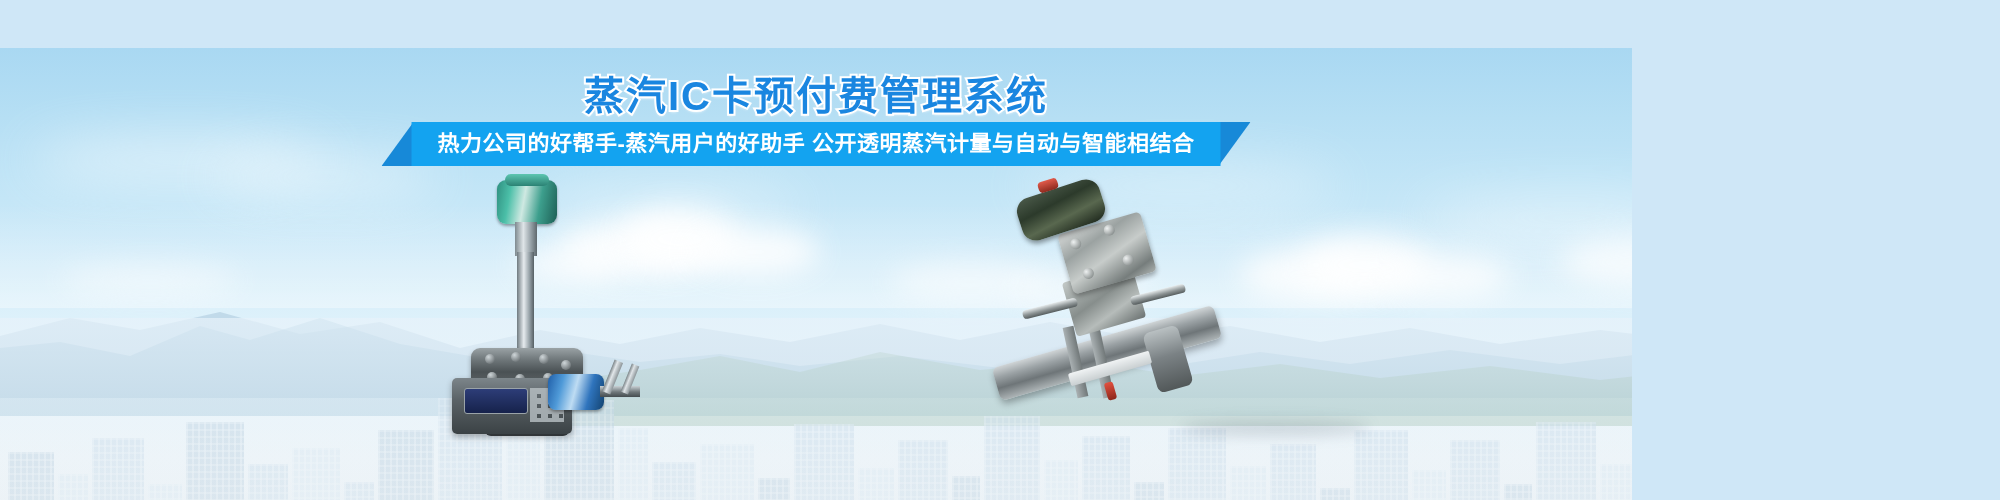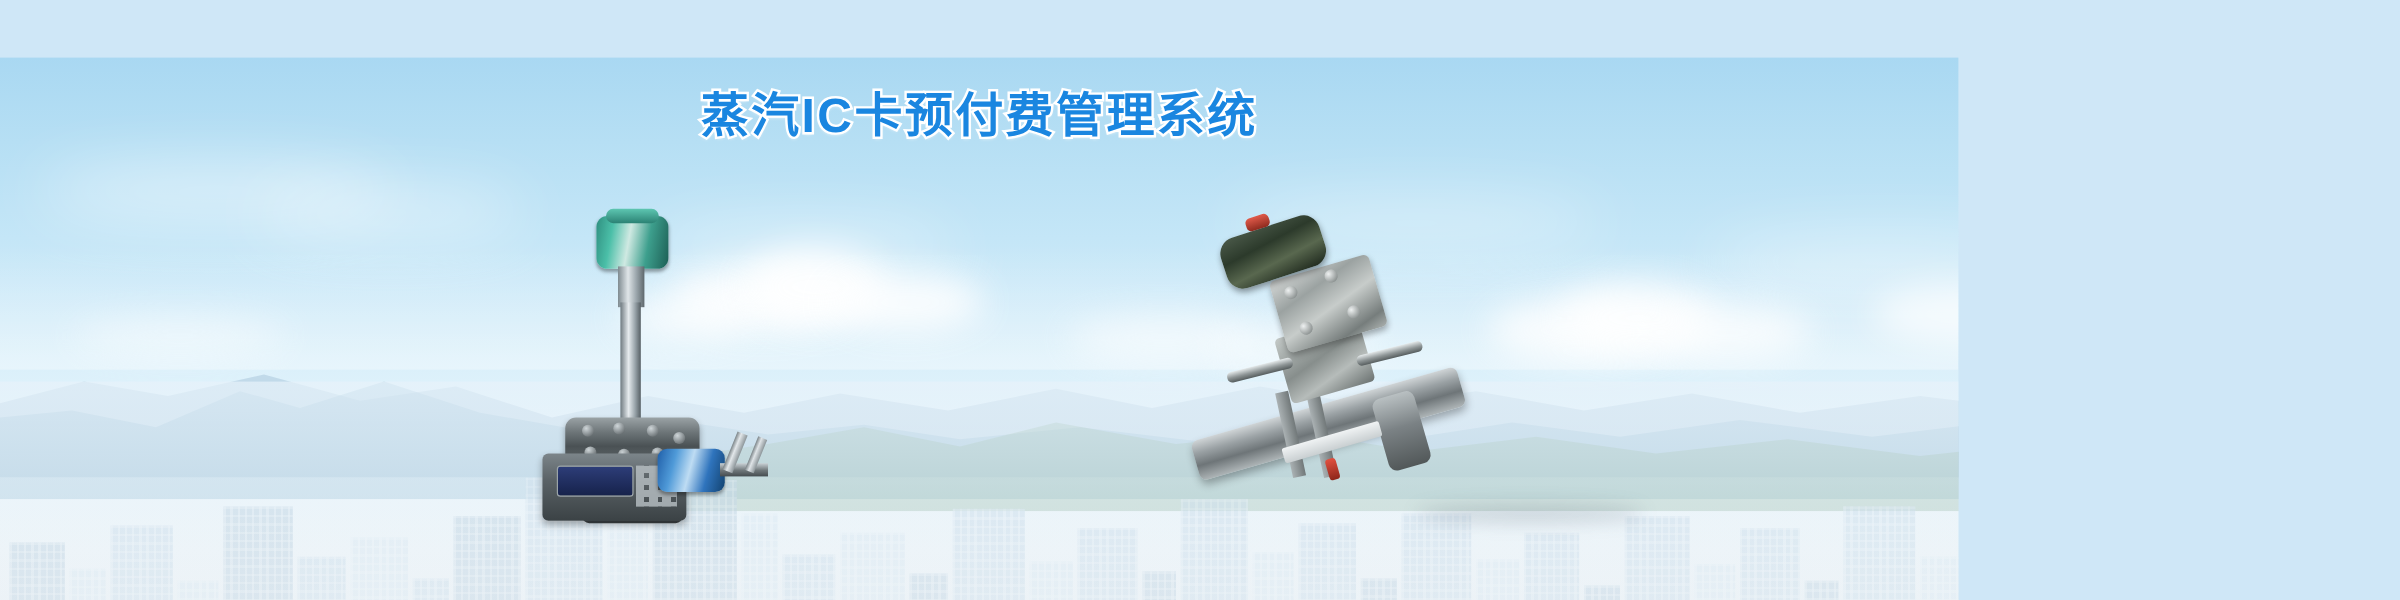--- a/index.html
+++ b/index.html
@@ -348,20 +348,27 @@
         <div class="win"></div>
       </div>
 
     <div class="bldg l" style="left:0;width:2000px;height:44px;opacity:.35;"></div>
   </div>
 
   <div id="title">
     <span class="inner">蒸汽IC卡预付费管理系统</span>
   </div>
 
+  <div id="ribbon-wrap">
+    <div class="fold left"></div>
+    <div class="fold right"></div>
+    <div id="ribbon">
+      <span id="ribbon-text">热力公司的好帮手-蒸汽用户的好助手 公开透明蒸汽计量与自动与智能相结合</span>
+    </div>
+  </div>
 
   <div class="product" id="flowmeter">
     <div id="fm-head"></div>
     <div id="fm-neck"></div>
     <div id="fm-tube"></div>
     <div id="fm-flange">
       <div class="bolt" style="left:14px;top:6px;"></div>
       <div class="bolt" style="left:40px;top:4px;"></div>
       <div class="bolt" style="left:68px;top:6px;"></div>
       <div class="bolt" style="left:90px;top:12px;"></div>

